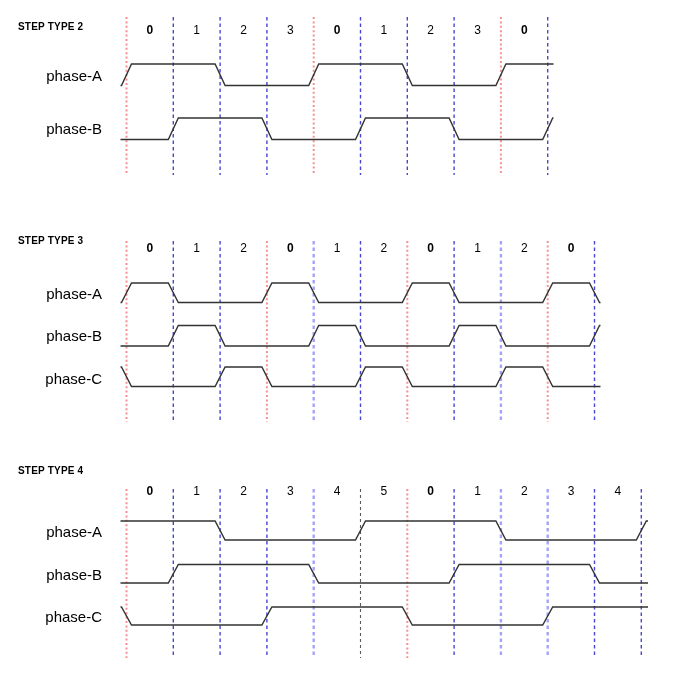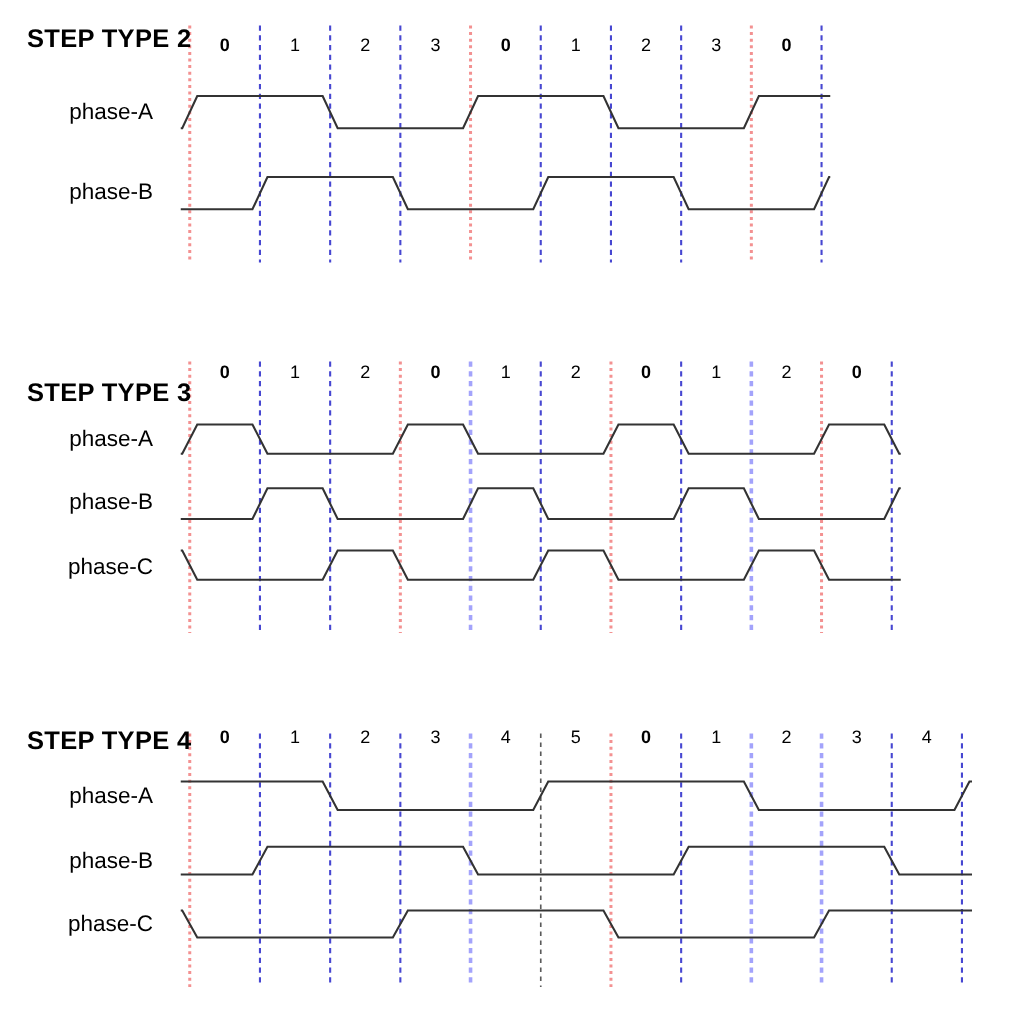--- a/index.html
+++ b/index.html
@@ -5,21 +5,21 @@
   html,body { margin:0; padding:0; background:#ffffff; }
   .stage {
     position:relative; width:674px; height:675px; background:#ffffff;
     font-family:"Liberation Sans", sans-serif; color:#000;
     overflow:hidden;
   }
   .stage svg { position:absolute; left:0; top:0; }
   #text-layer { position:absolute; left:0; top:0; width:100%; height:100%; }
   .section-title {
     position:absolute; left:18px; transform:translateY(-50%);
-    font-size:17px; font-weight:bold; letter-spacing:0.2px; white-space:nowrap;
+    font-size:10px; font-weight:bold; letter-spacing:0.2px; white-space:nowrap;
   }
   .step-label {
     position:absolute; transform:translate(-50%,-50%);
     font-size:12px; white-space:nowrap;
   }
   .step-label.bold { font-weight:bold; }
   .phase-label {
     position:absolute; transform:translate(-100%,-50%);
     font-size:15px; white-space:nowrap;
   }
@@ -66,22 +66,22 @@
       <line x1="500.9" x2="500.9" y1="489" y2="658" stroke="#a3a3fb" stroke-width="2.4" stroke-dasharray="3.5 3"></line>
       <line x1="547.7" x2="547.7" y1="489" y2="658" stroke="#a3a3fb" stroke-width="2.4" stroke-dasharray="3.5 3"></line>
       <line x1="594.5" x2="594.5" y1="489" y2="658" stroke="#4747d1" stroke-width="1.4" stroke-dasharray="3.5 3"></line>
       <line x1="641.3" x2="641.3" y1="489" y2="658" stroke="#4747d1" stroke-width="1.4" stroke-dasharray="3.5 3"></line>
       <path d="M 120.5 521 L 215.1 521 L 225.1 540 L 355.5 540 L 365.5 521 L 495.9 521 L 505.9 540 L 636.3 540 L 646.3 521 L 648 521" fill="none" stroke="#333333" stroke-width="1.4"></path>
       <path d="M 120.5 583 L 168.3 583 L 178.3 564.5 L 308.7 564.5 L 318.7 583 L 449.09999999999997 583 L 459.09999999999997 564.5 L 589.5 564.5 L 599.5 583 L 648 583" fill="none" stroke="#333333" stroke-width="1.4"></path>
       <path d="M 120.5 607 L 121.5 607 L 131.5 625 L 261.9 625 L 271.9 607 L 402.29999999999995 607 L 412.29999999999995 625 L 542.7 625 L 552.7 607 L 648 607" fill="none" stroke="#333333" stroke-width="1.4"></path>
     </svg>
   <div id="text-layer">
     <div class="section-title" style="top:26px">STEP TYPE 2</div>
-    <div class="section-title" style="top:262px">STEP TYPE 3</div>
-    <div class="section-title" style="top:494px">STEP TYPE 4</div>
+    <div class="section-title" style="top:240px">STEP TYPE 3</div>
+    <div class="section-title" style="top:470px">STEP TYPE 4</div>
   <div class="step-label bold" style="left: 149.9px; top: 30px;">0</div>
       <div class="step-label" style="left: 196.7px; top: 30px;">1</div>
       <div class="step-label" style="left: 243.5px; top: 30px;">2</div>
       <div class="step-label" style="left: 290.3px; top: 30px;">3</div>
       <div class="step-label bold" style="left: 337.1px; top: 30px;">0</div>
       <div class="step-label" style="left: 383.9px; top: 30px;">1</div>
       <div class="step-label" style="left: 430.7px; top: 30px;">2</div>
       <div class="step-label" style="left: 477.5px; top: 30px;">3</div>
       <div class="step-label bold" style="left: 524.3px; top: 30px;">0</div>
       <div class="phase-label" style="left: 102px; top: 74.5px;">phase-A</div>

